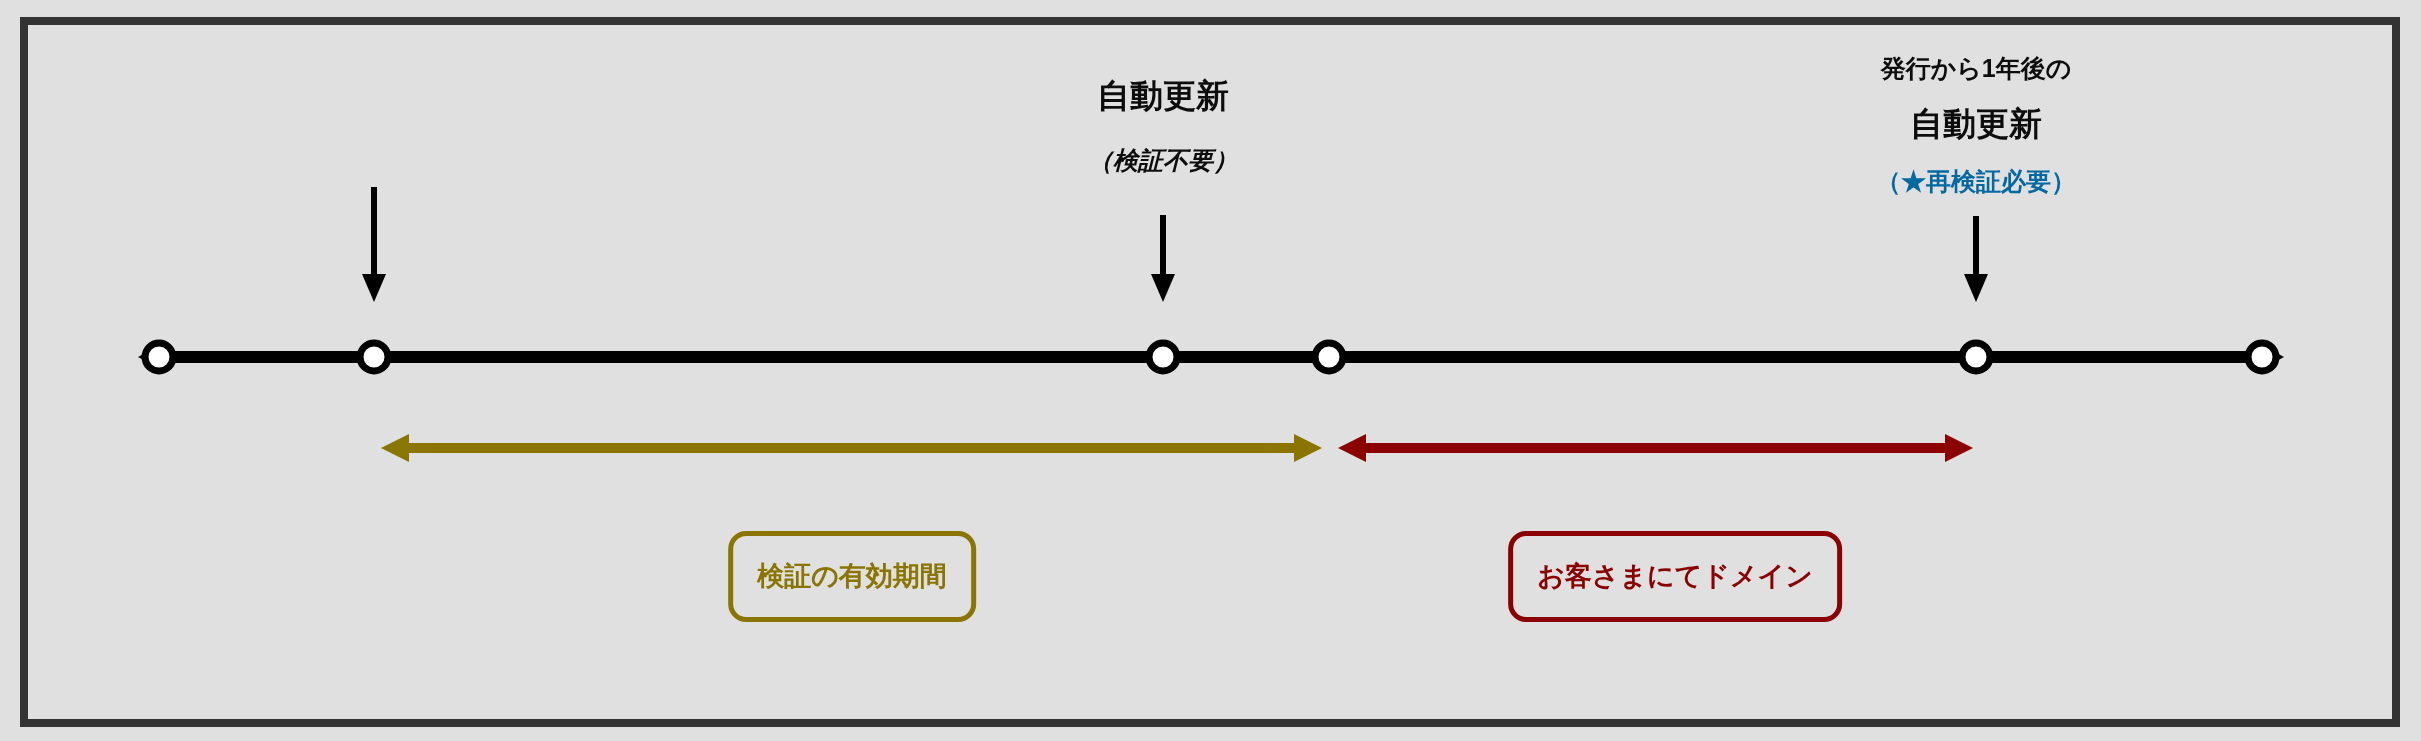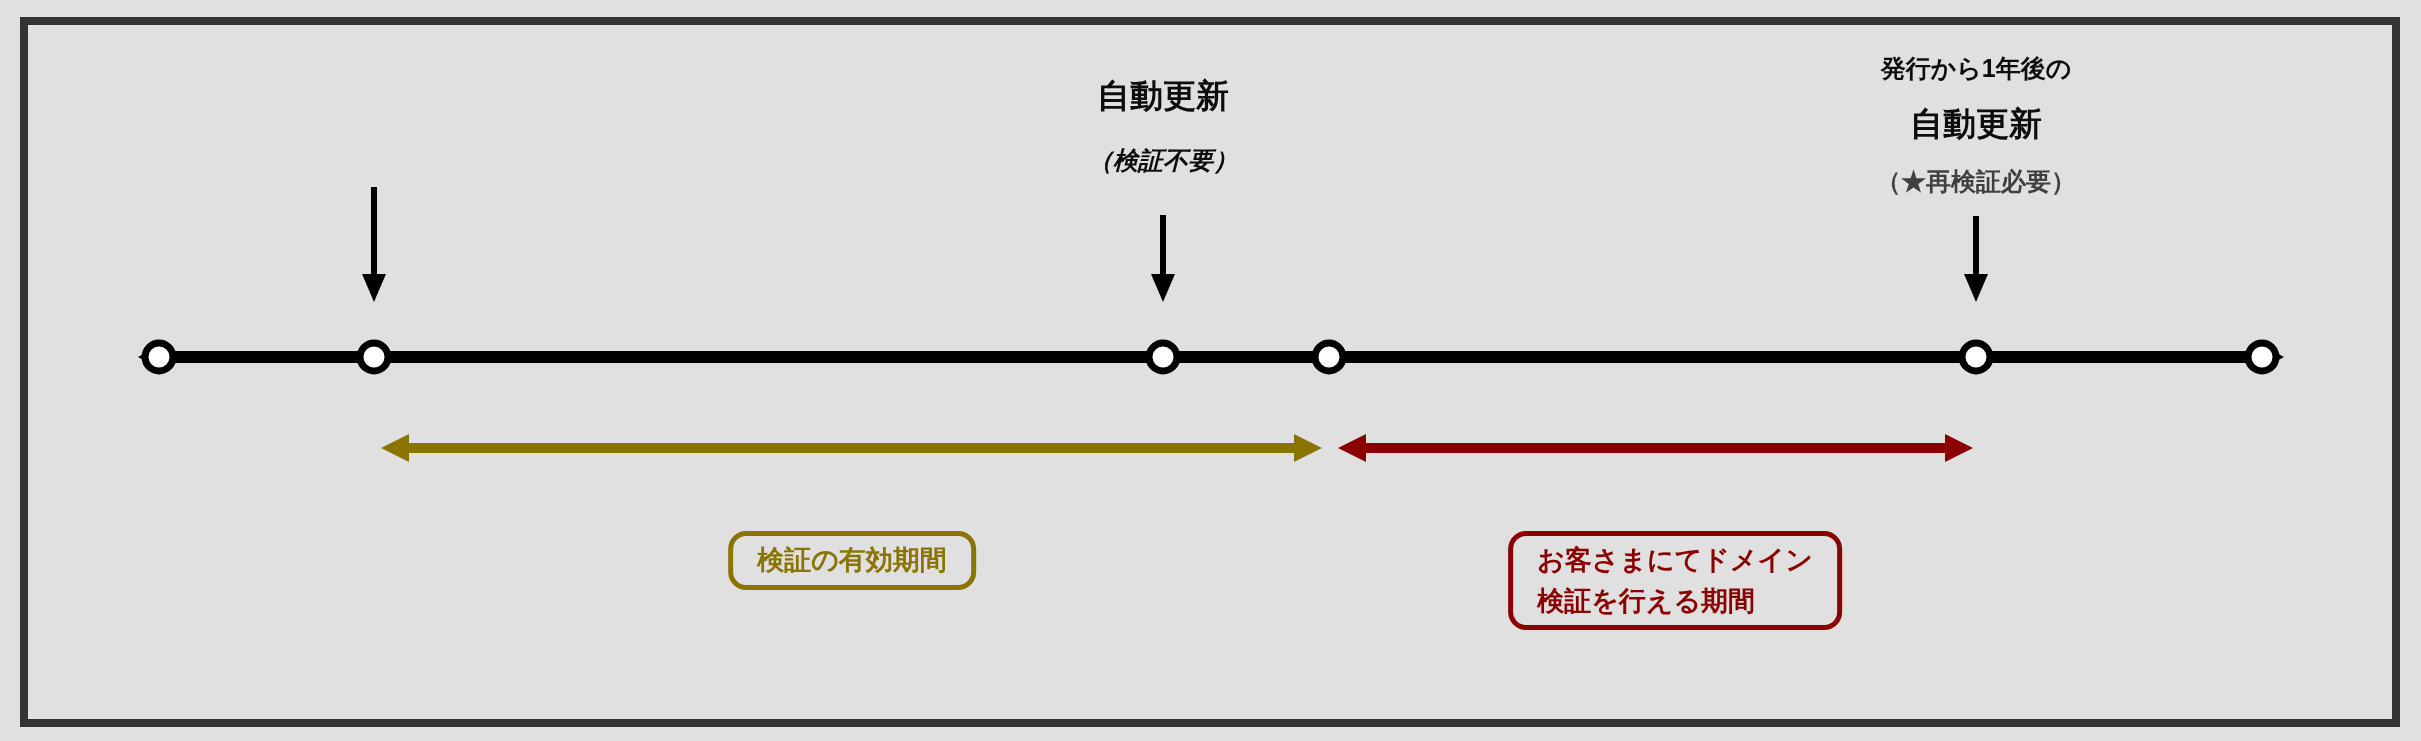--- a/index.html
+++ b/index.html
@@ -39,30 +39,30 @@
   .ev-label, .ev-sublabel, .ev-toplabel {
     position: absolute;
     transform: translateX(-50%);
     white-space: nowrap;
     font-weight: bold;
     color: #0d0d0d;
     text-align: center;
   }
   .ev-label { font-size: 33px; }
   .ev-sublabel, .ev-toplabel { font-size: 25px; }
-  .ev-sublabel.warn { color: #404040; }
+  .ev-sublabel.warn { color: #0369a1; }
   .span-box {
     position: absolute;
     transform: translateX(-50%);
-    text-align: left;
+    text-align: right;
     font-weight: bold;
     font-size: 27px;
     line-height: 1.5;
     border-radius: 18px;
-    padding: 4px 24px;
+    padding: 20px 24px;
     white-space: nowrap;
     background: transparent;
   }
   .span-box.validity { color: #8a7500; border: 5px solid #8a7500; }
   .span-box.reverify { color: #8b0000; border: 5px solid #8b0000; margin-left: 23px; }
 </style>
 </head>
 <body>
 
 <div class="canvas">
@@ -121,16 +121,15 @@
   <div class="ev-toplabel" style="left:1976px; top:52px;">発行から1年後の</div>
   <div class="ev-label" style="left:1976px; top:102px;">自動更新</div>
   <div class="ev-sublabel warn" style="left:1976px; top:165px;">（★再検証必要）</div>
 
   <div class="span-box validity" style="left:852px; top:531px;">
     <div>検証の有効期間</div>
   </div>
 
   <div class="span-box reverify" style="left:1652px; top:531px;">
     <div>お客さまにてドメイン</div>
-    <div>検証を行える期間</div>
   </div>
 
 </div>
 
 </body></html>

